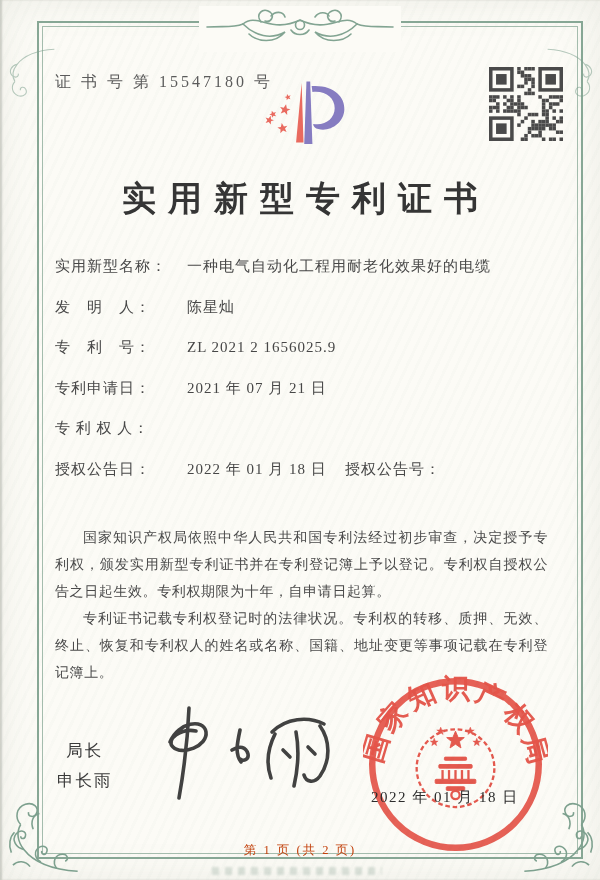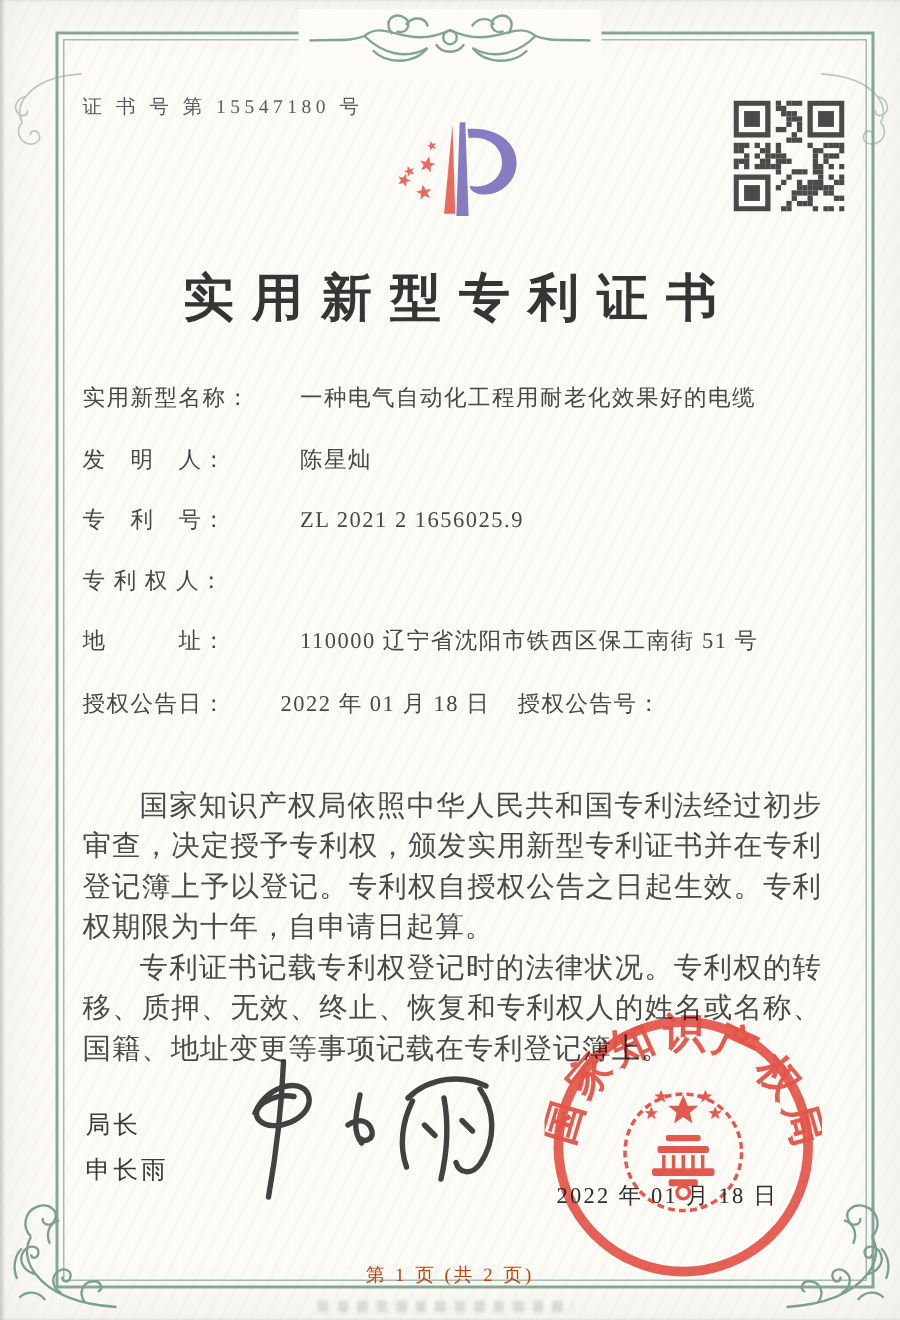--- a/index.html
+++ b/index.html
@@ -21,45 +21,45 @@
   .frame-inner{position:absolute;inset:3px;border:1px solid #a4bcad;}
   .ornament{position:absolute;pointer-events:none;}
   .orn-top{left:50%;top:6px;transform:translateX(-50%);background:#fcfbf6;padding:0 6px;}
   .orn-corner{width:78px;height:78px;}
   .orn-bl{left:2px;bottom:4px;}
   .orn-br{right:0px;bottom:4px;transform:scaleX(-1);}
   .orn-tl{left:2px;top:46px;transform:scaleY(-1);opacity:.55;width:54px;height:54px;}
   .orn-tr{right:0px;top:46px;transform:scale(-1,-1);opacity:.55;width:54px;height:54px;}
   
   .cert-number{
-    position:absolute;left:55px;top:62px;font-size:13px;color:#5b5b5b;letter-spacing:3px;
+    position:absolute;left:55px;top:72px;font-size:16px;color:#5b5b5b;letter-spacing:3px;
   }
   .logo{position:absolute;left:250px;top:64px;width:104px;height:102px;}
   .qr{position:absolute;left:489px;top:67px;width:74px;height:74px;}
   .title{
     position:absolute;left:0;right:0;top:176px;text-align:center;
     font-size:34px;font-weight:700;color:#353535;letter-spacing:12px;text-indent:12px;
   }
   
   .fields{position:absolute;left:55px;top:257px;right:38px;font-size:15px;color:#474747;}
-  .frow{display:flex;margin-bottom:22.5px;line-height:18px;gap:13px;}
+  .frow{display:flex;margin-bottom:22.5px;line-height:18px;}
   .flabel{flex:0 0 112px;letter-spacing:1px;white-space:pre;}
   .fvalue{letter-spacing:1px;margin-left:20px;}
   .grant-row{display:flex;margin-top:10px;}
   .grant-left{flex:0 0 290px;display:flex;}
   .grant-right{display:flex;}
   
   .paras{
     position:absolute;left:55px;right:52px;top:524px;
-    font-size:19px;line-height:27px;color:#4a4a4a;text-align:justify;letter-spacing:.6px;
+    font-size:14px;line-height:27px;color:#4a4a4a;text-align:justify;letter-spacing:.6px;
   }
   .paras p{margin:0;text-indent:2em;}
   
   .director{position:absolute;left:57px;top:735px;font-family:"Liberation Sans","DejaVu Sans",sans-serif;
-    font-size:16.5px;color:#3a3a3a;line-height:30px;font-weight:500;letter-spacing:2px;}
+    font-size:16.5px;color:#3a3a3a;line-height:30px;font-weight:500;letter-spacing:2px;text-align:center;}
   .signature{position:absolute;left:148px;top:702px;width:210px;height:105px;}
   .seal{position:absolute;left:363px;top:672px;width:185px;height:185px;mix-blend-mode:multiply;}
   .seal-date{position:absolute;left:371px;top:788px;font-size:15px;color:#2d2d2d;letter-spacing:1.5px;z-index:3;}
   .page-footer{position:absolute;left:0;right:0;top:842px;text-align:center;font-size:12.5px;color:#c2410c;letter-spacing:2px;}
   .ghost{position:absolute;left:212px;top:867px;width:170px;height:8px;opacity:.28;filter:blur(1.2px);
     background:repeating-linear-gradient(90deg,#8aa394 0 7px,transparent 7px 13px);}
 </style>
 </head>
 <body>
 
@@ -286,25 +286,25 @@
   </div>
   <div class="frow">
     <span class="flabel">发　明　人：</span>
     <span class="fvalue">陈星灿</span>
   </div>
   <div class="frow">
     <span class="flabel">专　利　号：</span>
     <span class="fvalue">ZL 2021 2 1656025.9</span>
   </div>
   <div class="frow">
+    <span class="flabel">专利申请日：</span>
+    <span class="fvalue">2021 年 07 月 21 日</span>
+  </div>
+  <div class="frow">
     <span class="flabel">专 利 权 人：</span>
-  </div>
-  <div class="frow">
-    <span class="flabel">地　　　址：</span>
-    <span class="fvalue">110000  辽宁省沈阳市铁西区保工南街 51 号</span>
   </div>
   <div class="grant-row">
     <div class="grant-left">
       <span class="flabel">授权公告日：</span>
       <span class="fvalue">2022 年 01 月 18 日</span>
     </div>
     <div class="grant-right">
       <span class="flabel">授权公告号：</span>
     </div>
   </div>

